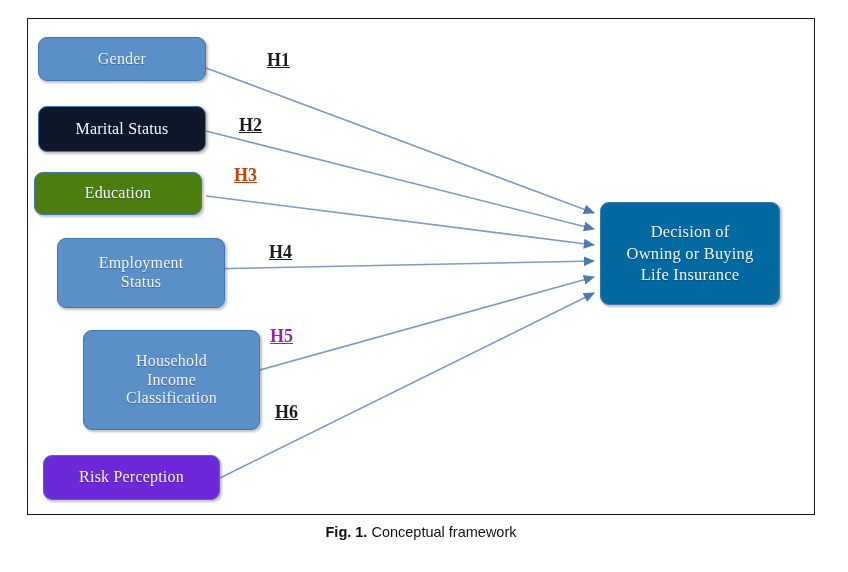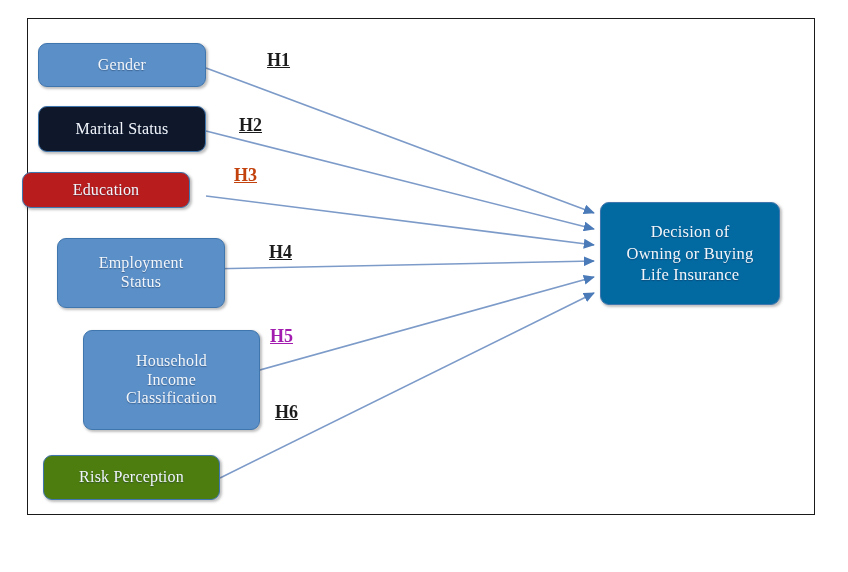--- a/index.html
+++ b/index.html
@@ -110,48 +110,51 @@
         <line x1="206" y1="68" x2="594" y2="213" stroke="#7D9BC9" stroke-width="1.6" marker-end="url(#arrowhead)"></line>
         <line x1="206" y1="131" x2="594" y2="229" stroke="#7D9BC9" stroke-width="1.6" marker-end="url(#arrowhead)"></line>
         <line x1="206" y1="196" x2="594" y2="245" stroke="#7D9BC9" stroke-width="1.6" marker-end="url(#arrowhead)"></line>
         <line x1="206" y1="269" x2="594" y2="261" stroke="#7D9BC9" stroke-width="1.6" marker-end="url(#arrowhead)"></line>
         <line x1="220" y1="381" x2="594" y2="277" stroke="#7D9BC9" stroke-width="1.6" marker-end="url(#arrowhead)"></line>
         <line x1="220" y1="478" x2="594" y2="293" stroke="#7D9BC9" stroke-width="1.6" marker-end="url(#arrowhead)"></line>
       </g>
   </svg>
 
   <div id="nodes-layer">
-      <div class="node-box" style="left: 38px; top: 43px; width: 168px; height: 44px; background: rgb(91, 143, 199); border-color: rgb(64, 118, 174); color: rgb(242, 246, 251);">
+      <div class="node-box" style="left: 38px; top: 37px; width: 168px; height: 44px; background: rgb(91, 143, 199); border-color: rgb(64, 118, 174); color: rgb(242, 246, 251);">
         <span class="node-label">Gender</span>
       </div>
       <div class="node-box" style="left: 38px; top: 106px; width: 168px; height: 46px; background: #0f172a; border-color: rgb(64, 118, 174); color: rgb(242, 246, 251);">
         <span class="node-label">Marital Status</span>
       </div>
-      <div class="node-box" style="left: 22px; top: 172px; width: 168px; height: 36px; background: #b91c1c; border-color: rgb(64, 118, 174); color: rgb(242, 246, 251);">
+      <div class="node-box" style="left: 34px; top: 172px; width: 168px; height: 43px; background: #4d7c0f; border-color: rgb(64, 118, 174); color: rgb(242, 246, 251);">
         <span class="node-label">Education</span>
       </div>
       <div class="node-box" style="left: 38px; top: 238px; width: 168px; height: 70px; background: rgb(91, 143, 199); border-color: rgb(64, 118, 174); color: rgb(242, 246, 251); margin-left: 19px;">
         <span class="node-label">Employment
 Status</span>
       </div>
       <div class="node-box" style="left: 43px; top: 330px; width: 177px; height: 100px; background: rgb(91, 143, 199); border-color: rgb(64, 118, 174); color: rgb(242, 246, 251); margin-left: 40px;">
         <span class="node-label">Household
 Income
 Classification</span>
       </div>
-      <div class="node-box" style="left: 43px; top: 455px; width: 177px; height: 45px; background: #4d7c0f; border-color: rgb(64, 118, 174); color: rgb(242, 246, 251);">
+      <div class="node-box" style="left: 43px; top: 455px; width: 177px; height: 45px; background: #6d28d9; border-color: rgb(64, 118, 174); color: rgb(242, 246, 251);">
         <span class="node-label">Risk Perception</span>
       </div>
       <div class="node-box target-node" style="left: 600px; top: 202px; width: 180px; height: 103px; background: #0369a1; border-color: rgb(64, 118, 174); color: rgb(242, 246, 251);">
         <span class="node-label">Decision of
 Owning or Buying
 Life Insurance</span>
       </div>
     </div>
 
+  <div id="figure-caption">
+    <span class="caption-prefix">Fig. 1.</span><span class="caption-body"> Conceptual framework</span>
+  </div>
 
 <div class="hyp-label" style="left: 267px; top: 50px; color: rgb(28, 28, 28);">H1</div>
     <div class="hyp-label" style="left: 239px; top: 115px; color: rgb(28, 28, 28);">H2</div>
     <div class="hyp-label" style="left: 234px; top: 165px; color: #c2410c;">H3</div>
     <div class="hyp-label" style="left: 234px; top: 242px; color: rgb(28, 28, 28); margin-left: 35px;">H4</div>
     <div class="hyp-label" style="left: 270px; top: 326px; color: #a21caf;">H5</div>
     <div class="hyp-label" style="left: 275px; top: 402px; color: rgb(28, 28, 28);">H6</div>
   </div>
 
 </body></html>

